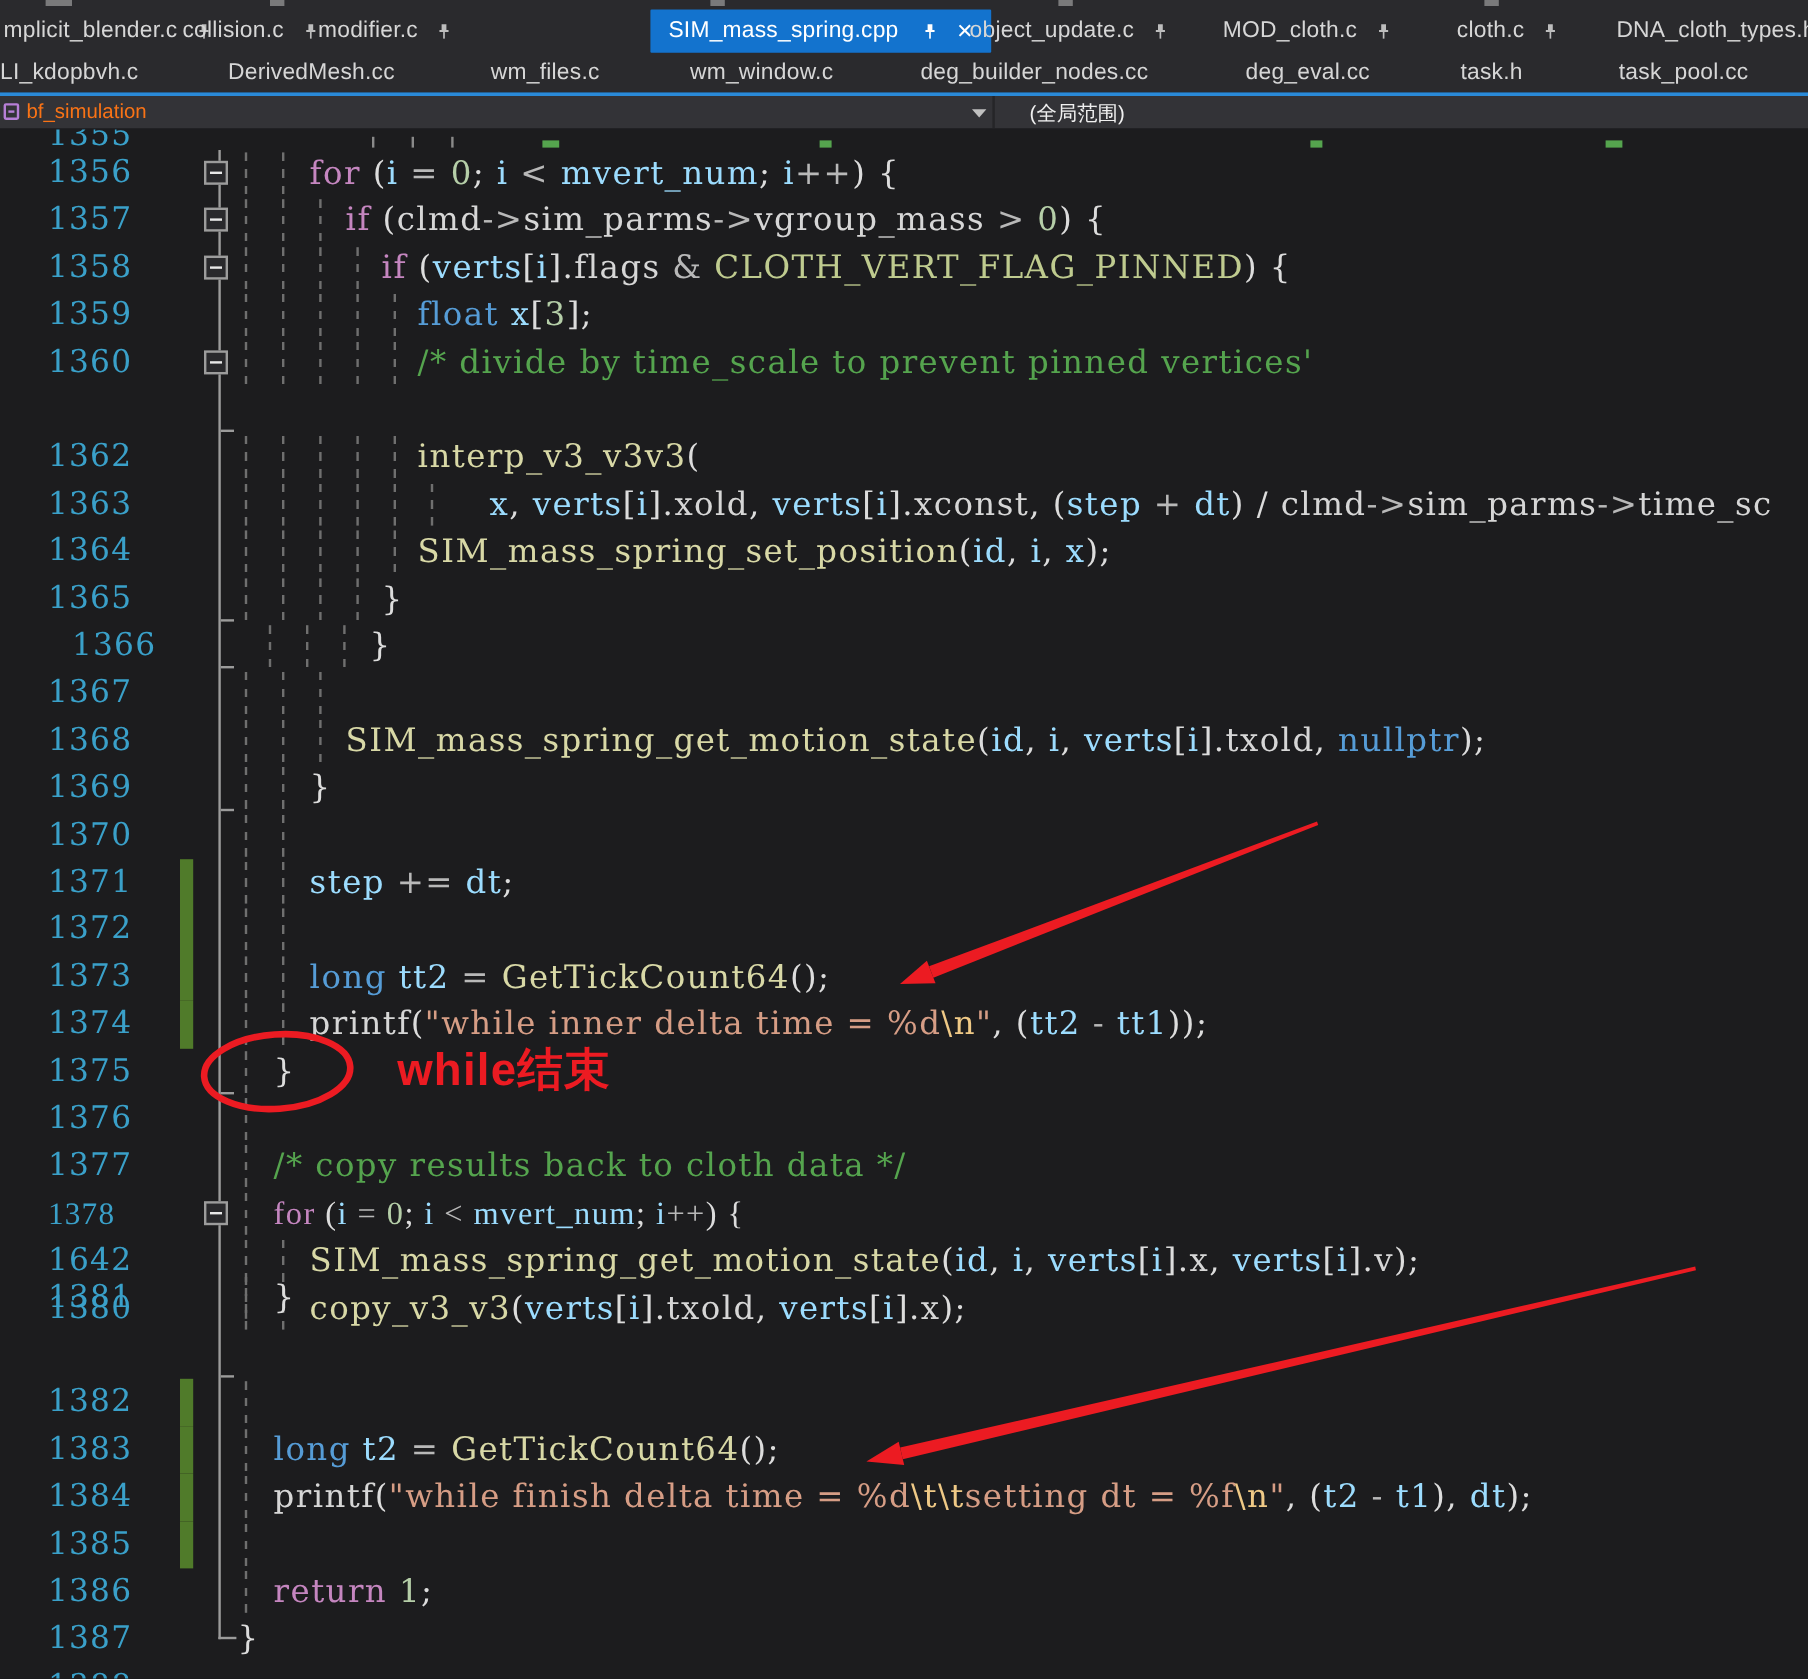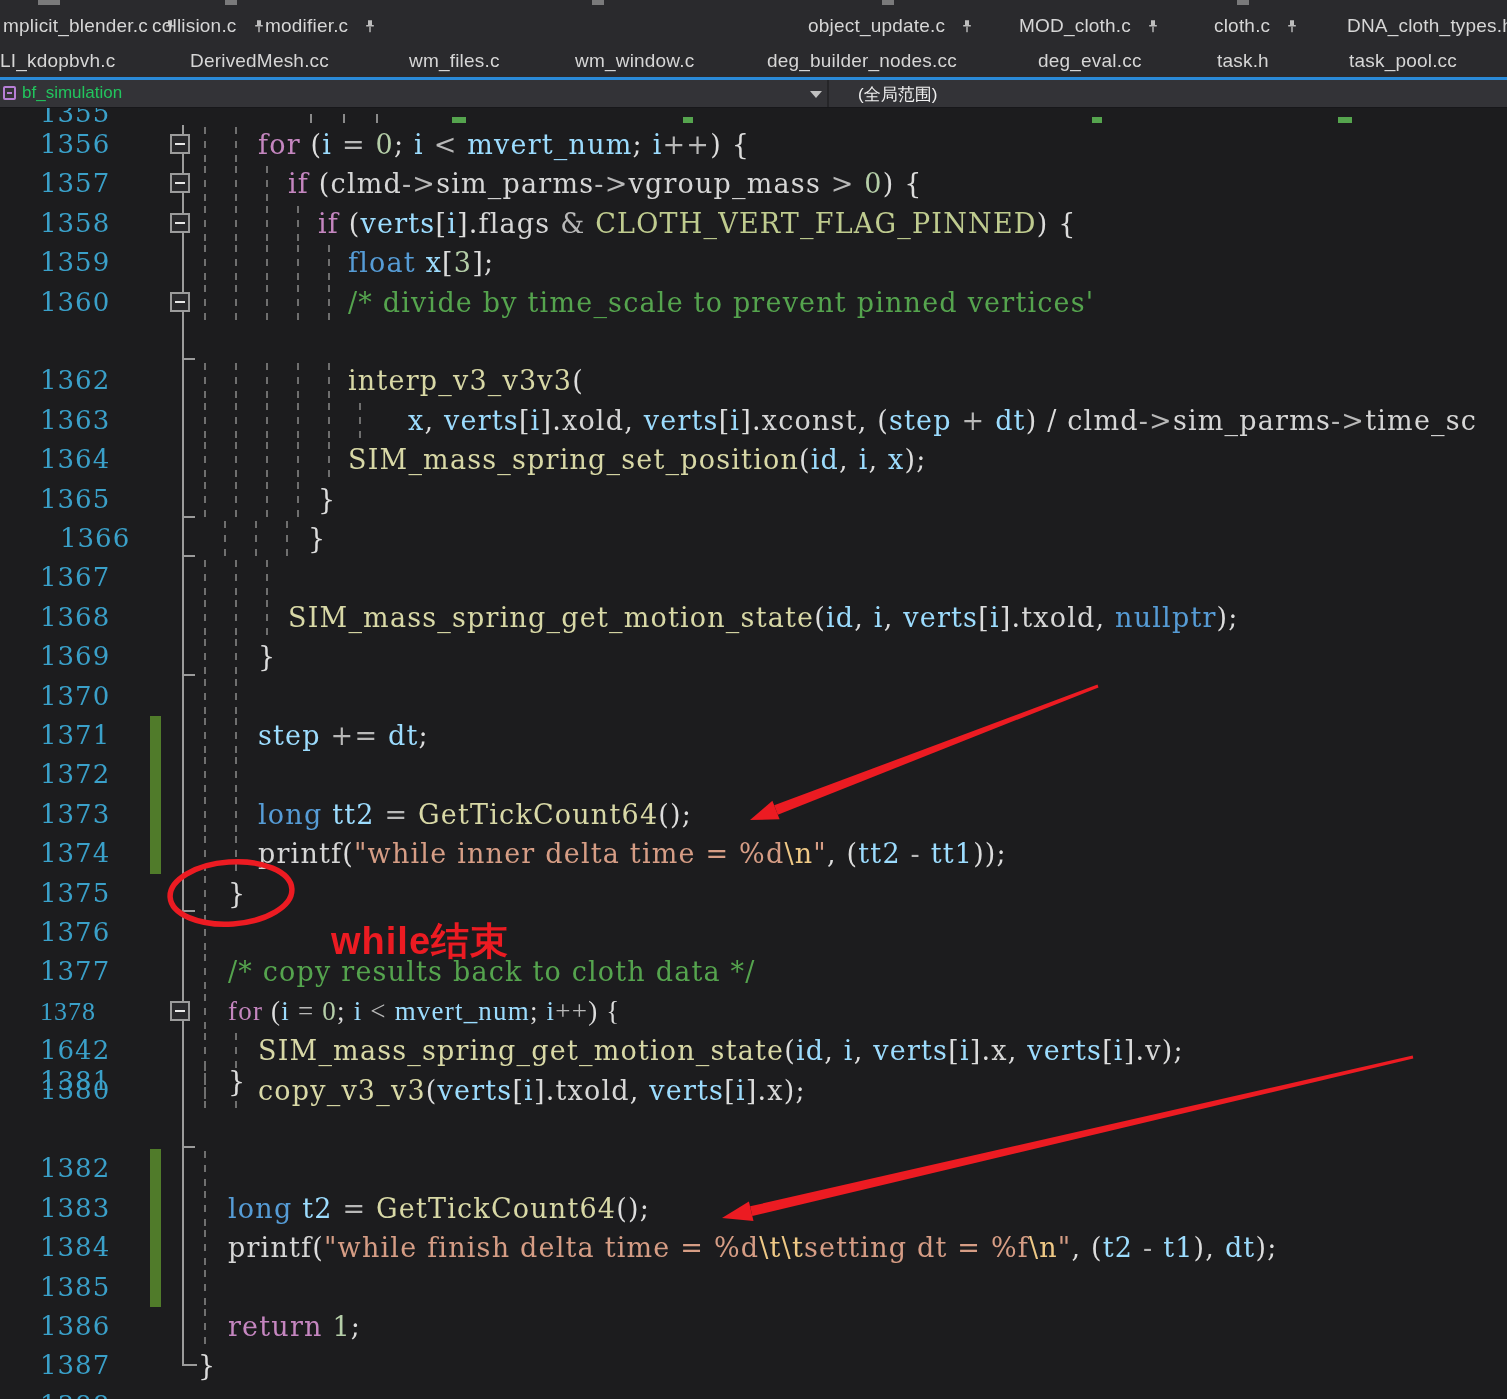--- a/index.html
+++ b/index.html
@@ -16,21 +16,21 @@
   .tab.active .pin{color:#ffffff;margin-left:20px;}
   .tab .close{margin-left:16px;color:#ffffff;font-size:17px;line-height:17px;}
   .tab.row2{top:44px;height:33px;}
   #blueline{position:absolute;left:0;top:77px;width:1507px;height:3px;background:#2a8ad8;}
 
   
   #navbar{position:absolute;left:0;top:80px;width:1507px;height:27px;background:#333337;border-bottom:1px solid #17171a;}
   #nav-left{position:absolute;left:0;top:0;width:827px;height:27px;border-right:2px solid #252528;}
   #nav-proj-icon{position:absolute;left:3px;top:6px;width:13px;height:14px;border:2px solid #b77fd7;border-radius:2px;box-sizing:border-box;}
   #nav-proj-icon:after{content:"";position:absolute;left:2px;top:4px;width:5px;height:2px;background:#b77fd7;}
-  #nav-scope-label{position:absolute;left:22px;top:3px;font-size:17px;color:#22c55e;}
+  #nav-scope-label{position:absolute;left:22px;top:3px;font-size:17px;color:#f97316;}
   #nav-dropdown-arrow{position:absolute;left:810px;top:11px;width:0;height:0;
       border-left:6px solid transparent;border-right:6px solid transparent;border-top:7px solid #c0c0c0;}
   #nav-member-label{position:absolute;left:858px;top:3px;font-size:17px;color:#f0f0f0;}
 
   
   #editor{position:absolute;left:0;top:108px;width:1507px;height:1291px;background:#1c1c1e;overflow:hidden;
           font-family:"DejaVu Serif","Liberation Serif",serif;}
   .cline{position:absolute;left:0;width:1507px;height:39.4px;}
   .lnum{position:absolute;left:40px;top:0;font-size:26px;line-height:39.4px;color:#3aa0c9;letter-spacing:1px;}
   .chgbar{position:absolute;left:150px;top:0;bottom:0;width:11px;background:#507b2a;}
@@ -42,21 +42,21 @@
   .ctext{position:absolute;top:0;font-size:27px;line-height:39.4px;white-space:pre;letter-spacing:1.2px;}
   #scopeline{position:absolute;left:182px;top:17px;width:2px;height:1241px;background:#9b9b9b;z-index:2;}
   #scopecorner{position:absolute;left:182px;top:1256px;width:15px;height:2px;background:#9b9b9b;z-index:2;}
   .foldtick{position:absolute;left:184px;width:11px;height:2px;background:#9b9b9b;z-index:2;}
   #partial-top{position:absolute;left:0;top:0;width:1507px;height:17px;overflow:hidden;}
   #partial-top .lnum{top:-14px;}
   .pfrag{position:absolute;bottom:2px;}
 
   
   #overlay{position:absolute;left:0;top:0;width:1507px;height:1399px;pointer-events:none;z-index:9;}
-  #while-end-label{position:absolute;left:331px;top:916px;font-size:38px;font-weight:700;color:#ec1b22;
+  #while-end-label{position:absolute;left:331px;top:866px;font-size:38px;font-weight:700;color:#ec1b22;
                    font-family:"Liberation Sans",sans-serif;letter-spacing:1px;z-index:10;pointer-events:none;text-align:center;}
 </style>
 </head>
 <body>
 
 <div id="tabstrip">
     <div class="topfrag" style="left: 38px; width: 22px;"></div>
     <div class="topfrag" style="left: 225px; width: 12px;"></div>
     <div class="topfrag" style="left: 592px; width: 12px;"></div>
     <div class="topfrag" style="left: 882px; width: 12px;"></div>
@@ -80,20 +80,30 @@
       </span>
     </div>
     <div class="tab" style="left: 265px;">
       <span class="lbl">modifier.c</span>
       <span class="pin">
         <svg width="12" height="15" viewBox="0 0 12 15">
           <path d="M4 1.2 H8 V6 H9.8 V7.6 H2.2 V6 H4 Z" fill="currentColor"></path>
           <rect x="5.3" y="7.6" width="1.4" height="5.6" fill="currentColor"></rect>
         </svg>
       </span>
+    </div>
+    <div class="tab active" style="left: 542px;">
+      <span class="lbl">SIM_mass_spring.cpp</span>
+      <span class="pin">
+        <svg width="12" height="15" viewBox="0 0 12 15">
+          <path d="M4 1.2 H8 V6 H9.8 V7.6 H2.2 V6 H4 Z" fill="currentColor"></path>
+          <rect x="5.3" y="7.6" width="1.4" height="5.6" fill="currentColor"></rect>
+        </svg>
+      </span>
+      <span class="close">✕</span>
     </div>
     <div class="tab" style="left: 808px;">
       <span class="lbl">object_update.c</span>
       <span class="pin">
         <svg width="12" height="15" viewBox="0 0 12 15">
           <path d="M4 1.2 H8 V6 H9.8 V7.6 H2.2 V6 H4 Z" fill="currentColor"></path>
           <rect x="5.3" y="7.6" width="1.4" height="5.6" fill="currentColor"></rect>
         </svg>
       </span>
     </div>

